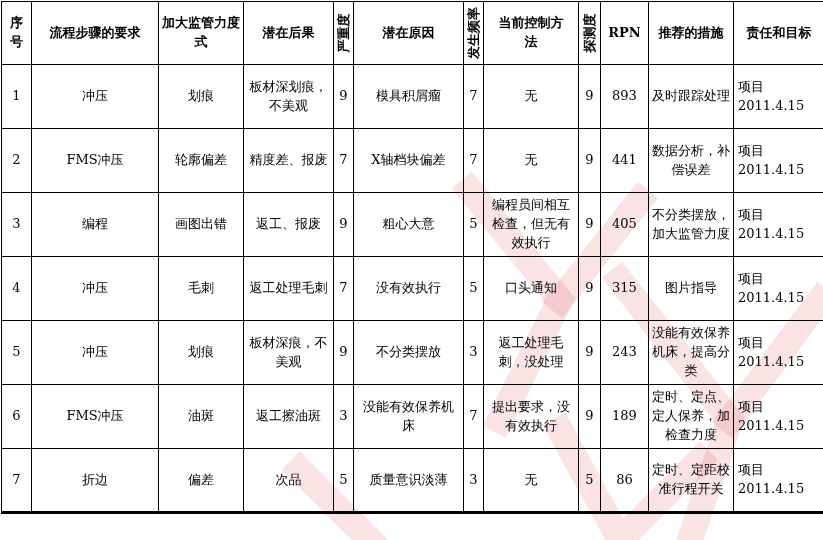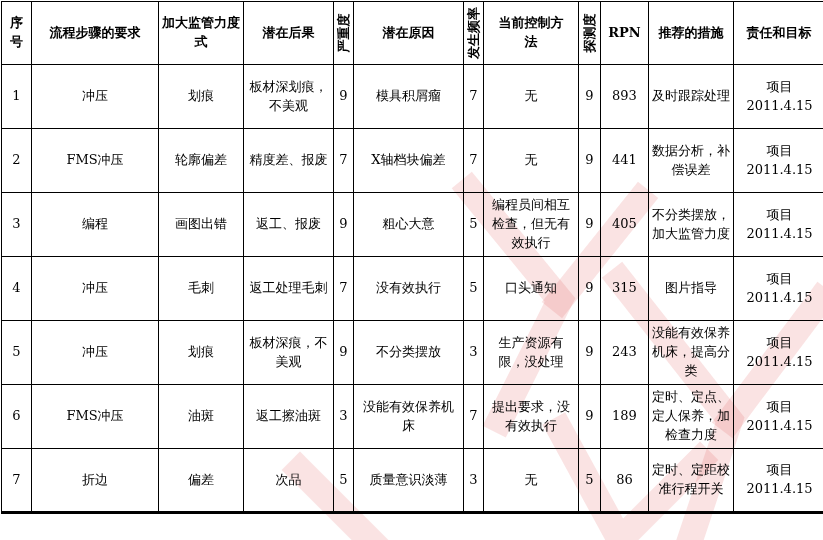--- a/index.html
+++ b/index.html
@@ -38,21 +38,21 @@
   th{font-weight:bold;height:58px;}
   tbody tr{height:64px;}
   th.rot{position:relative;padding:0;}
   th.rot .vtext{
     position:absolute;left:50%;top:50%;
     transform:translate(-50%,-50%) rotate(-90deg);
     white-space:nowrap;
     display:block;
     font-weight:bold;
   }
-  td.left{text-align:center;padding-left:4px;}
+  td.left{text-align:left;padding-left:4px;}
 </style>
 </head>
 <body>
 
 <div class="page">
 
   <div class="watermark">
     <svg width="823" height="540" viewBox="0 0 823 540">
       <g stroke="rgba(224,80,80,0.16)" stroke-width="26" fill="none" stroke-linecap="square">
         <path d="M470 190 L560 300 L500 420"></path>
@@ -161,21 +161,21 @@
 2011.4.15</td>
         </tr>
         <tr>
           <td>5</td>
           <td>冲压</td>
           <td>划痕</td>
           <td>板材深痕，不美观</td>
           <td>9</td>
           <td>不分类摆放</td>
           <td>3</td>
-          <td>生产资源有限，没处理</td>
+          <td>返工处理毛刺，没处理</td>
           <td>9</td>
           <td>243</td>
           <td>没能有效保养机床，提高分类</td>
           <td class="left">项目
 2011.4.15</td>
         </tr>
         <tr>
           <td>6</td>
           <td>FMS冲压</td>
           <td>油斑</td>

